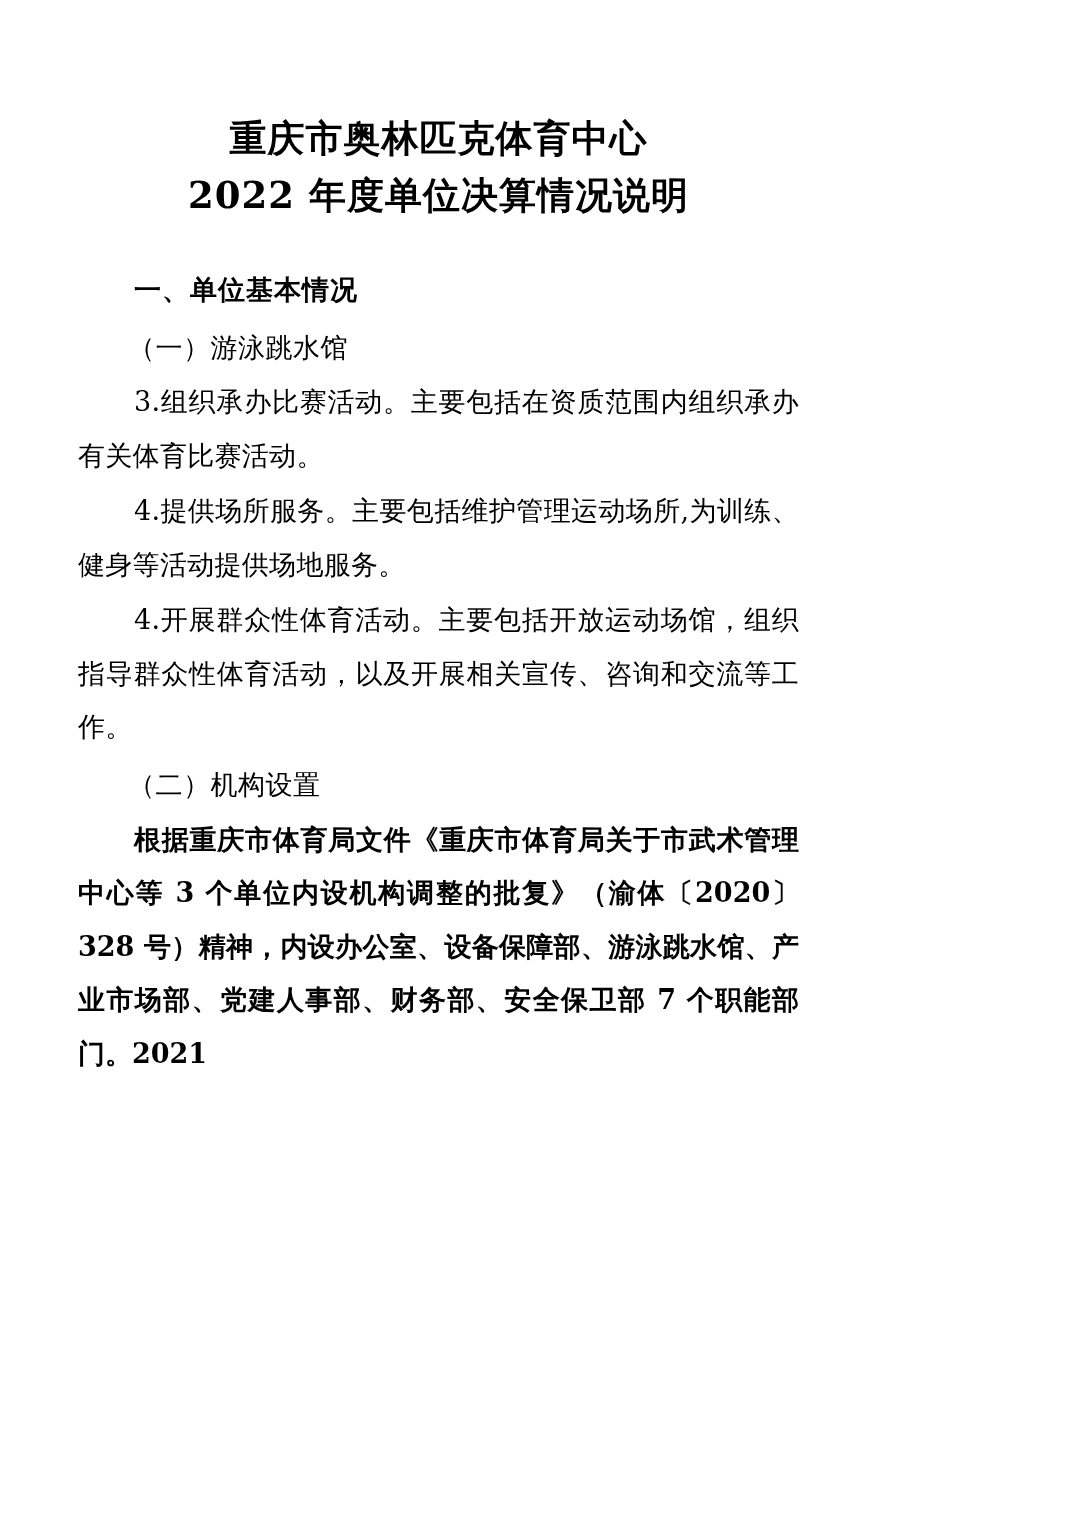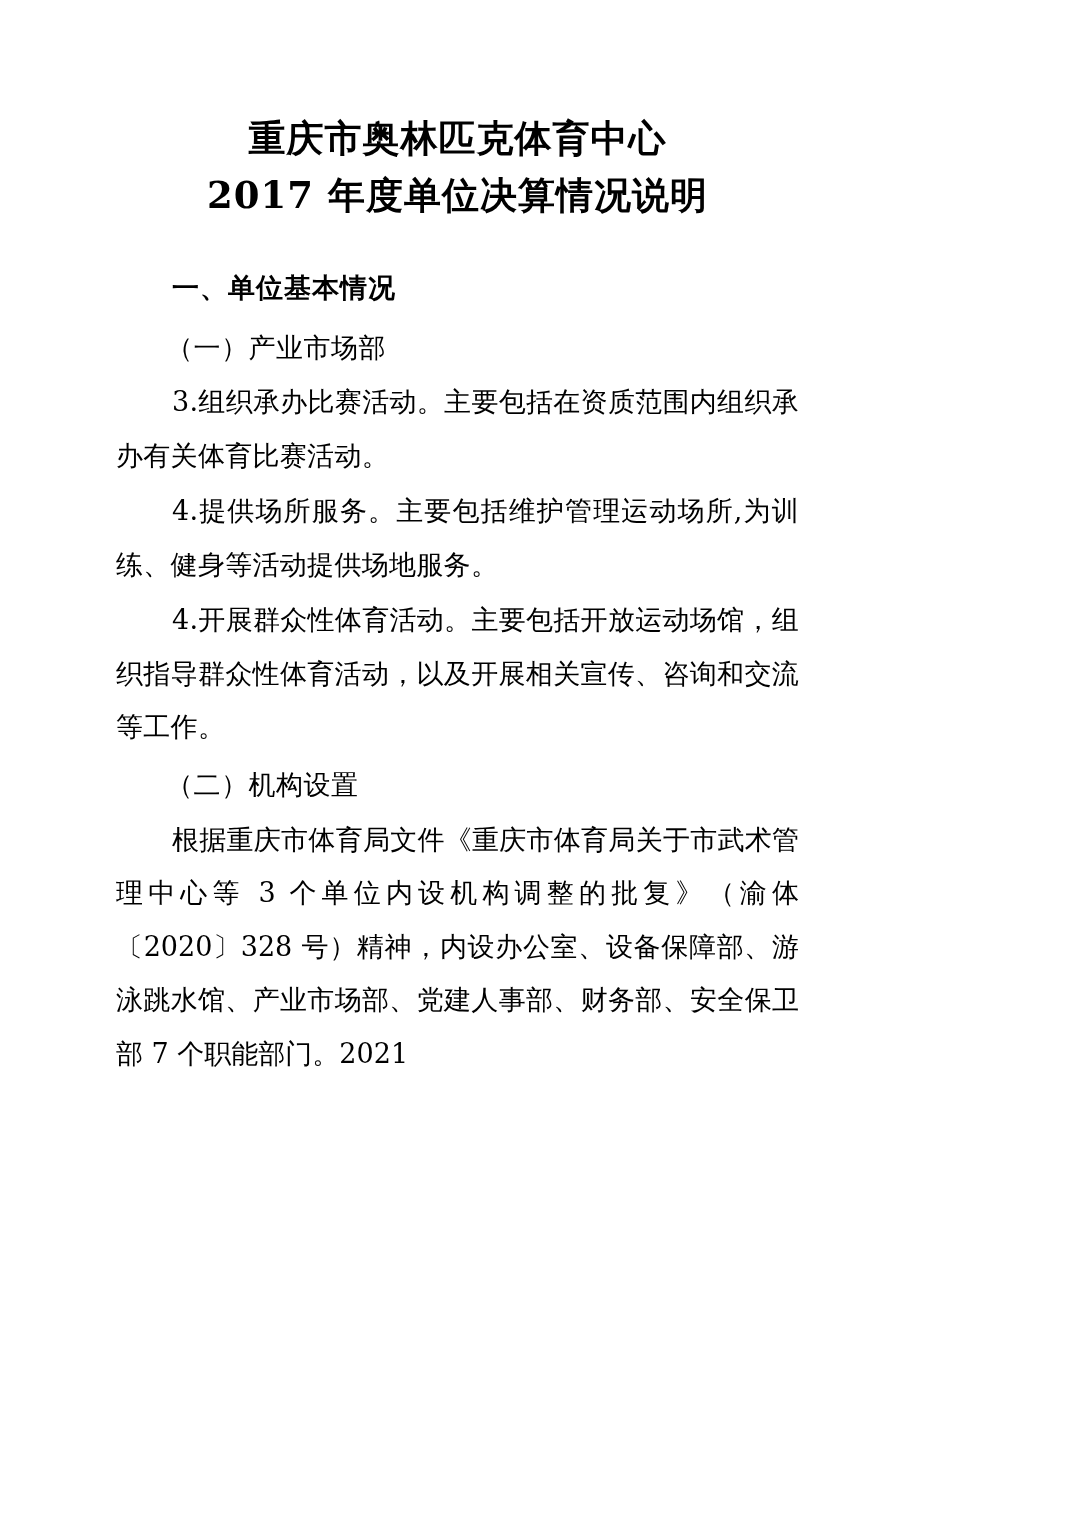--- a/index.html
+++ b/index.html
@@ -11,37 +11,37 @@
     width: 1074px;
     height: 1520px;
     font-family: "DejaVu Serif", "Liberation Serif", serif;
     color: #000000;
     overflow: hidden;
   }
   .page {
     width: 877px;
     height: 1520px;
     box-sizing: border-box;
-    padding: 110px 78px 60px 116px;
+    padding: 110px 78px 60px 78px;
     position: relative;
   }
   .doc-title {
     text-align: center;
     font-family: "DejaVu Serif", "Liberation Serif", serif;
     font-weight: bold;
     font-size: 37px;
     line-height: 1.55;
     letter-spacing: 1px;
     margin: 0 0 40px 0;
   }
   .doc-title .line {
     display: block;
   }
   .heading-1 {
-    font-family: Liberation Mono, monospace;
+    font-family: Liberation Serif, serif;
     font-weight: bold;
     font-size: 27px;
     line-height: 1.9;
     margin: 18px 0 2px 0;
     text-indent: 56px;
     letter-spacing: 1px;
   }
   .heading-2 {
     font-size: 27px;
     line-height: 1.9;
@@ -53,35 +53,36 @@
     font-size: 27px;
     line-height: 1.98;
     margin: 0 0 2px 0;
     text-indent: 56px;
     text-align: justify;
     text-justify: inter-ideograph;
     letter-spacing: 0.3px;
   }
   p.body-text.tight {
     letter-spacing: 0px;
+    font-weight: bold;
   }
 </style>
 </head>
 <body>
 
 <div class="page">
 
   <h1 class="doc-title">
     <span class="line">重庆市奥林匹克体育中心</span>
-    <span class="line">2017 年度单位决算情况说明</span>
+    <span class="line">2022 年度单位决算情况说明</span>
   </h1>
 
   <div class="heading-1">一、单位基本情况</div>
 
-  <div class="heading-2">（一）产业市场部</div>
+  <div class="heading-2">（一）游泳跳水馆</div>
 
   <p class="body-text">3.组织承办比赛活动。主要包括在资质范围内组织承办有关体育比赛活动。</p>
   <p class="body-text">4.提供场所服务。主要包括维护管理运动场所,为训练、健身等活动提供场地服务。</p>
   <p class="body-text">4.开展群众性体育活动。主要包括开放运动场馆，组织指导群众性体育活动，以及开展相关宣传、咨询和交流等工作。</p>
 
   <div class="heading-2">（二）机构设置</div>
 
   <p class="body-text tight">根据重庆市体育局文件《重庆市体育局关于市武术管理中心等 3 个单位内设机构调整的批复》（渝体〔2020〕328 号）精神，内设办公室、设备保障部、游泳跳水馆、产业市场部、党建人事部、财务部、安全保卫部 7 个职能部门。2021</p>
 
 </div>

